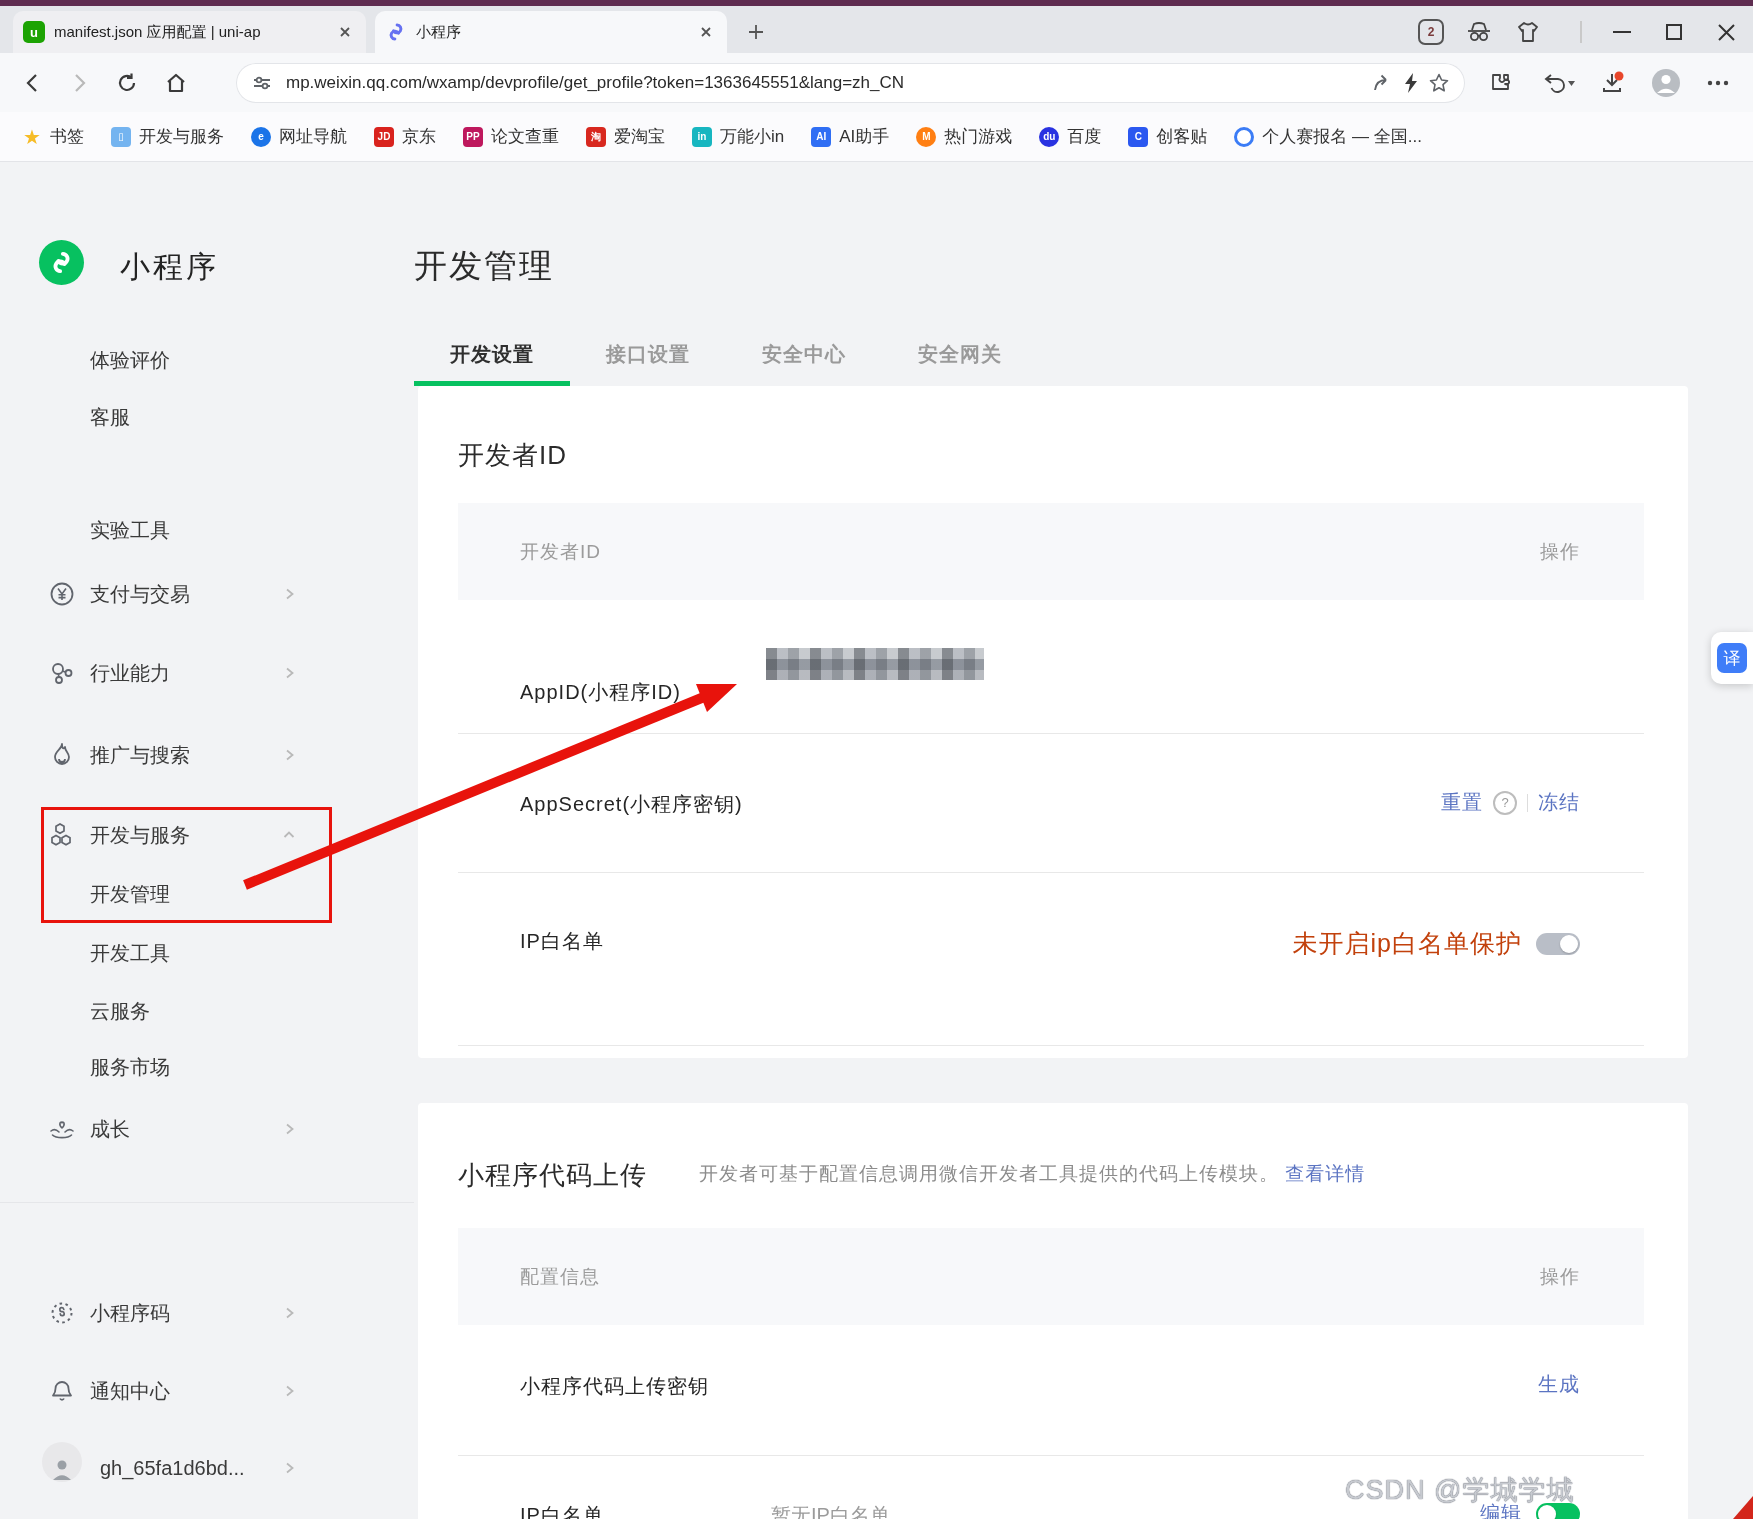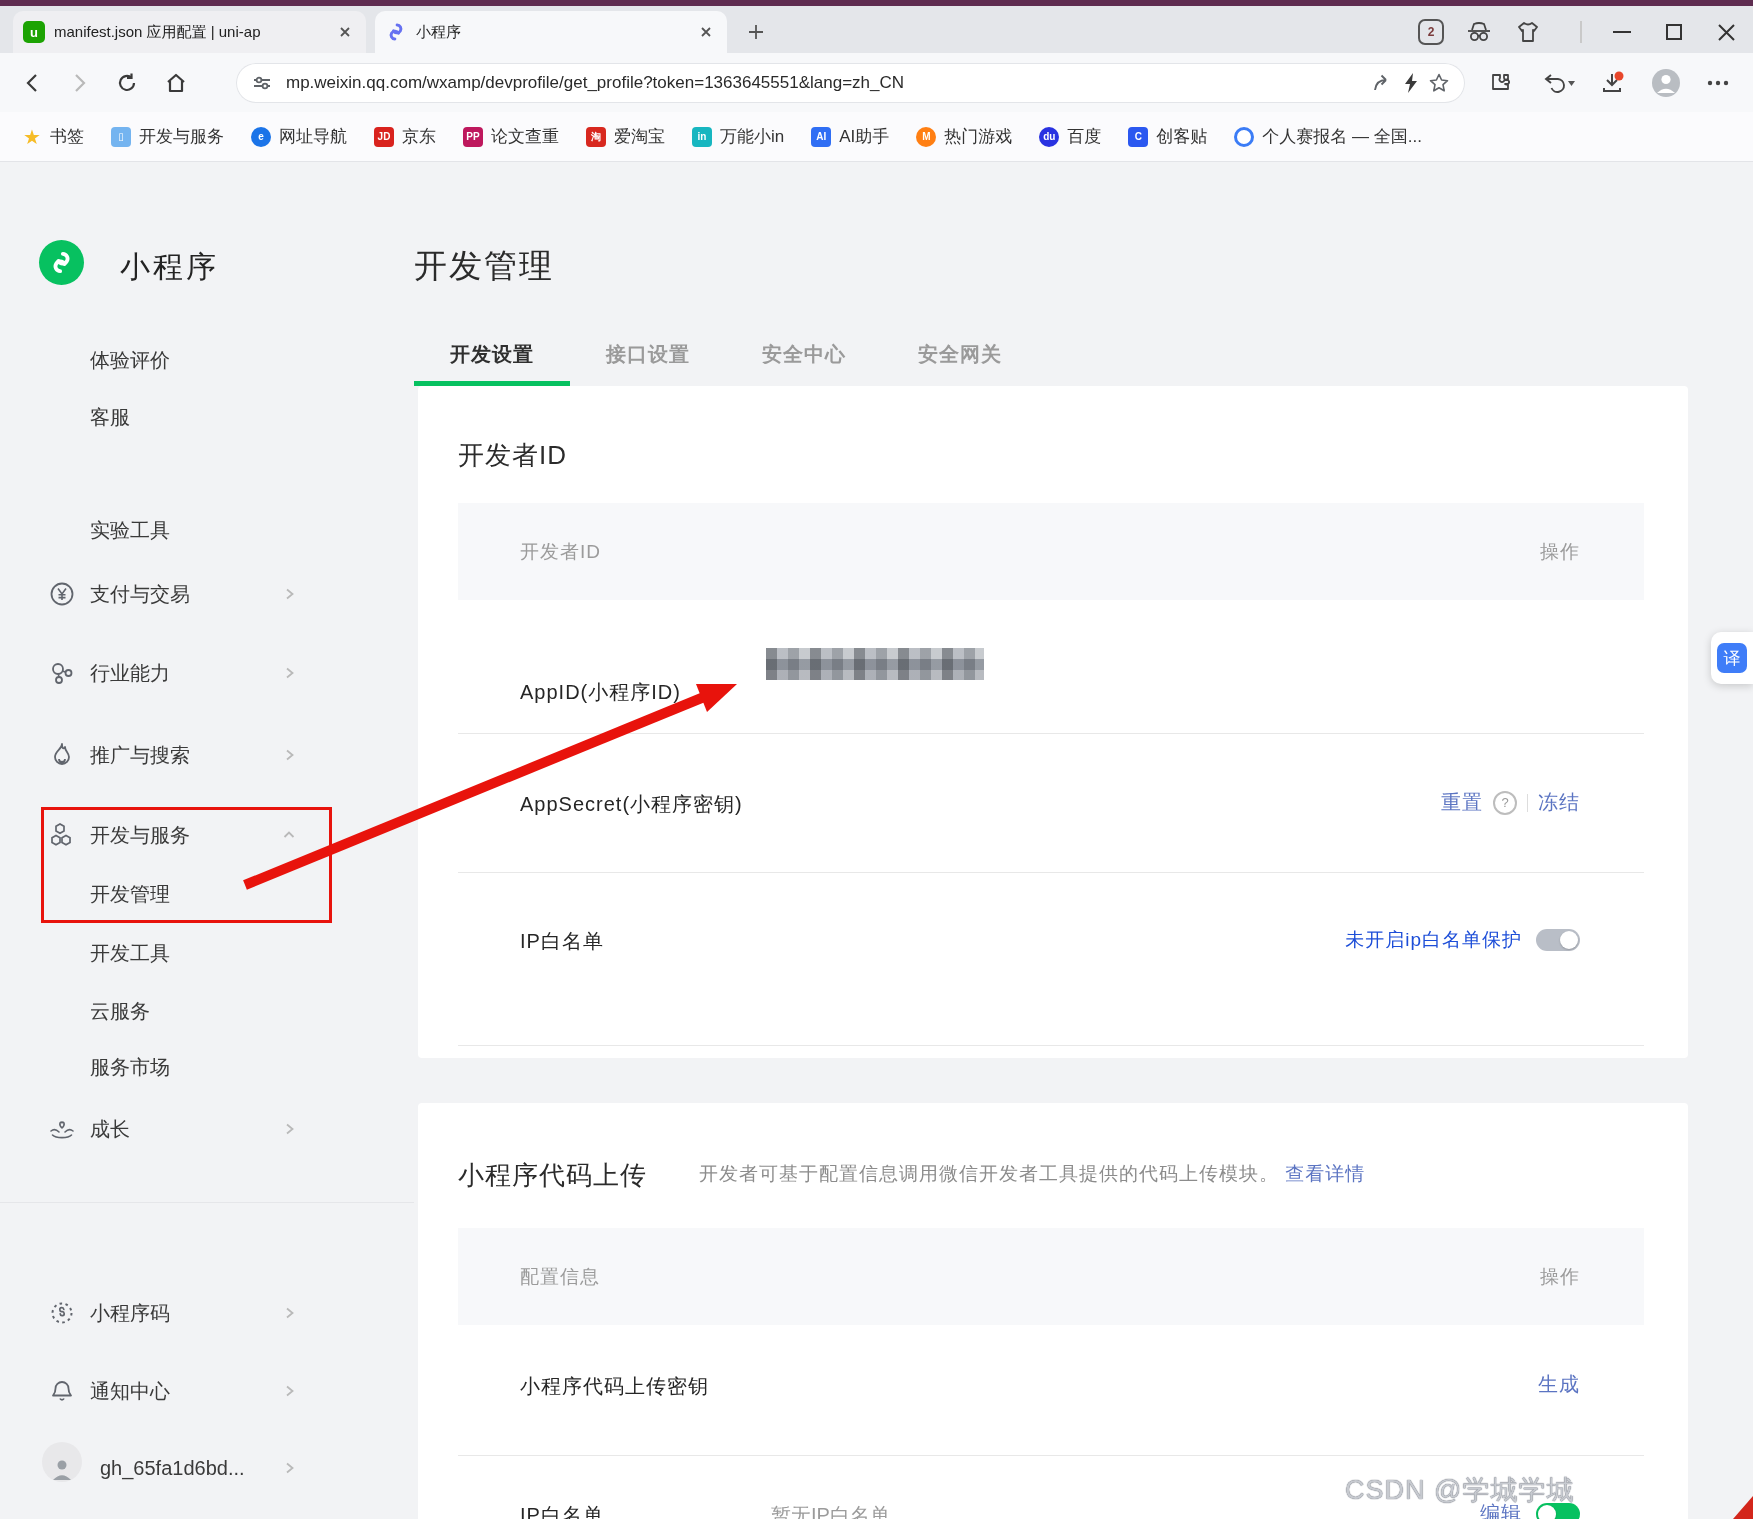--- a/index.html
+++ b/index.html
@@ -64,21 +64,21 @@
   .band{position:absolute;left:40px;width:1186px;height:97px;background:#f7f8fa;display:flex;align-items:center;}
   .band .bh-left{margin-left:62px;font-size:19px;color:#9b9b9b;letter-spacing:1px;}
   .band .bh-right{margin-left:auto;margin-right:64px;font-size:19px;color:#9b9b9b;letter-spacing:1px;}
   .row-label{position:absolute;left:102px;font-size:20px;color:#262626;letter-spacing:1px;}
   .row-mid{position:absolute;left:353px;font-size:20px;color:#555;}
   .hline{position:absolute;left:40px;width:1186px;height:1px;background:#e8e8e8;}
   .link{color:#5b74c2;cursor:pointer;letter-spacing:1px;}
   .right-actions{position:absolute;right:108px;display:flex;align-items:center;gap:10px;font-size:20px;}
   .help{width:20px;height:20px;border-radius:50%;border:2px solid #bdbdbd;color:#9a9a9a;font-size:13px;display:flex;align-items:center;justify-content:center;}
   .vsep{width:1px;height:18px;background:#ddd;}
-  .mute{color:#1d4ed8;font-size:19px;letter-spacing:1px;}
+  .mute{color:#c2410c;font-size:25px;letter-spacing:1px;}
   .toggle{position:relative;width:44px;height:22px;border-radius:11px;background:#b9bec7;flex:0 0 auto;}
   .toggle .knob{position:absolute;top:2px;width:18px;height:18px;border-radius:50%;background:#fff;box-shadow:0 1px 2px rgba(0,0,0,.2);}
   .toggle.off .knob{right:2px;}
   .toggle.on{background:#07c160;}
   .toggle.on .knob{left:2px;}
   #mosaic{position:absolute;left:348px;top:262px;width:218px;height:32px;opacity:.85;
     background:
       repeating-linear-gradient(90deg, rgba(118,122,128,.9) 0 11px, rgba(196,199,204,.9) 11px 22px, rgba(152,156,162,.9) 22px 33px, rgba(214,216,219,.9) 33px 44px),
       repeating-linear-gradient(0deg, #c9ccd1 0 10px, #9aa0a8 10px 21px, #dfe1e4 21px 32px);
     background-blend-mode:multiply;}

